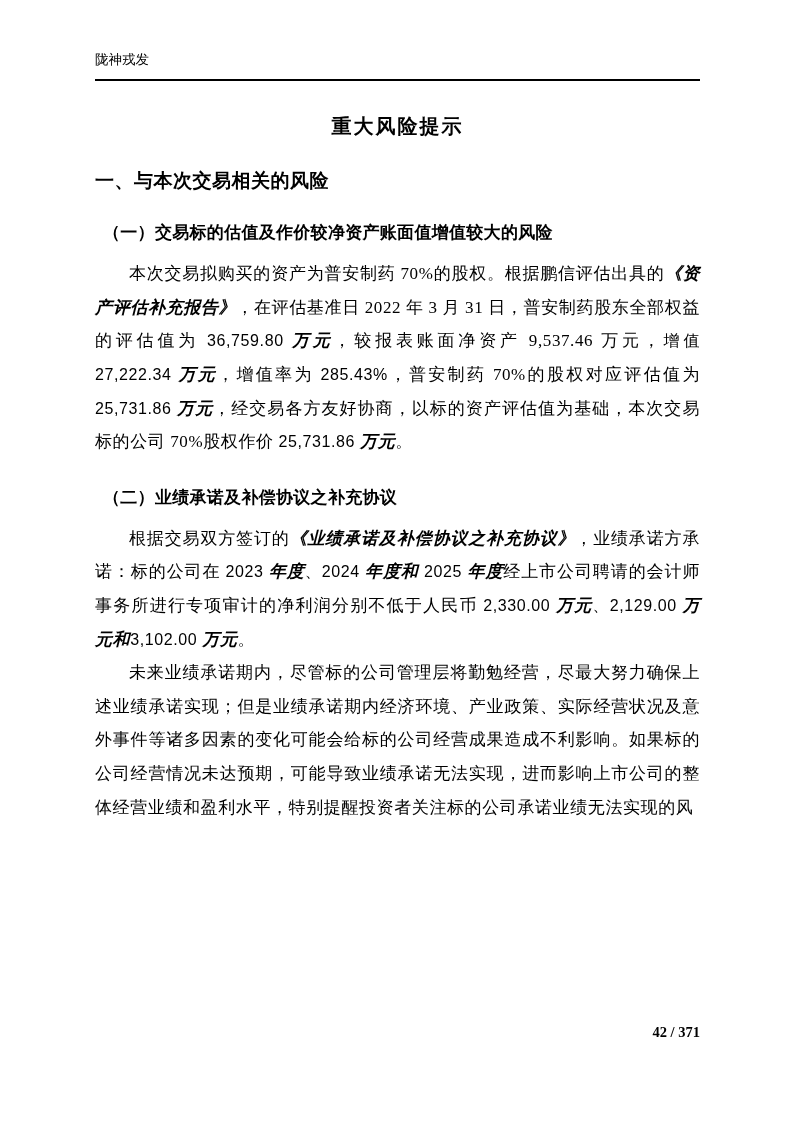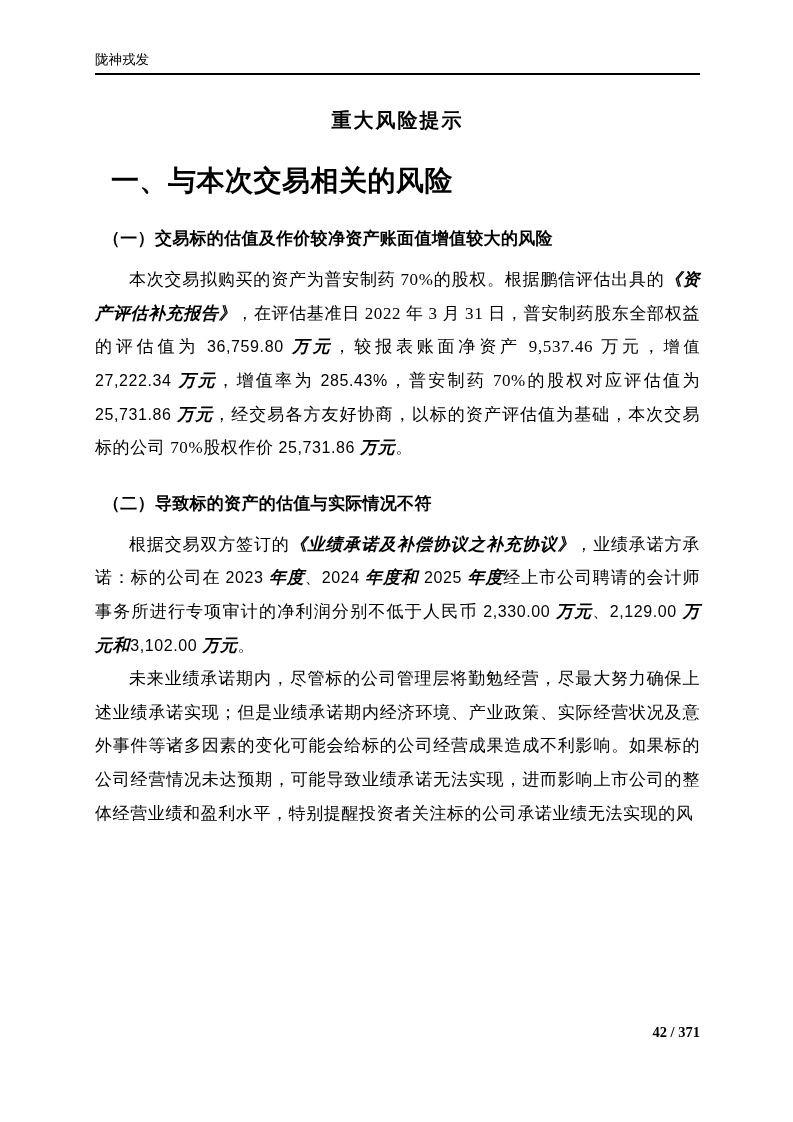--- a/index.html
+++ b/index.html
@@ -15,41 +15,41 @@
     padding: 52px 93px 0 95px;
     font-family: "Liberation Serif", "DejaVu Serif", serif;
     overflow: hidden;
   }
 
   .page-header {
     display: flex;
     justify-content: space-between;
     align-items: flex-end;
     border-bottom: 2px solid #000000;
-    padding-bottom: 5px;
+    padding-bottom: 11px;
     font-size: 13.5px;
     line-height: 1.2;
   }
   .page-header .hdr-left { white-space: nowrap; }
   .page-header .hdr-right { white-space: nowrap; }
 
   .doc-title {
     font-family: Liberation Mono, monospace;
     font-weight: 700;
     font-size: 20px;
     text-align: center;
     letter-spacing: 2px;
     margin: 32px 0 0 0;
   }
 
   .sec-h2 {
     font-family: Liberation Serif, serif;
     font-weight: 700;
-    font-size: 28px;
-    margin: 28px 0 0 16px;
+    font-size: 19px;
+    margin: 28px 0 0 0;
     letter-spacing: 0.5px;
   }
 
   .sec-h3 {
     font-family: "Liberation Sans", "DejaVu Sans", sans-serif;
     font-weight: 700;
     font-size: 17px;
     margin: 27px 0 13px 8px;
     letter-spacing: 0.3px;
   }
@@ -97,21 +97,21 @@
 
     <h1 class="doc-title">重大风险提示</h1>
 
     <h2 class="sec-h2">一、与本次交易相关的风险</h2>
 
     <h3 class="sec-h3">（一）交易标的估值及作价较净资产账面值增值较大的风险</h3>
 
     <p class="body-par"><span>本次交易拟购买的资产为普安制药 70%的股权。根据鹏信评估出具的</span><span class="run-bi">《资产评估补充报告》</span><span>，在评估基准日 2022 年 3 月 31 日，普安制药股东全部权益的评估值为 </span><span class="run-b">36,759.80 </span><span class="run-bi">万元</span><span>，较报表账面净资产 9,537.46 万元，</span><span class="run-b">增值 27,222.34 </span><span class="run-bi">万元</span><span>，增值率为 </span><span class="run-b">285.43%</span><span>，普安制药 70%的股权对应评估值为 </span><span class="run-b">25,731.86 </span><span class="run-bi">万元</span><span>，经交易各方友好协商，以标的资产评估值为基础，本次交易标的公司 70%股权作价 </span><span class="run-b">25,731.86 </span><span class="run-bi">万元</span><span>。</span></p>
 
 
-    <h3 class="sec-h3">（二）导致标的资产的估值与实际情况不符</h3>
+    <h3 class="sec-h3">（二）业绩承诺及补偿协议之补充协议</h3>
 
     <p class="body-par"><span>根据交易双方签订的</span><span class="run-bi">《业绩承诺及补偿协议之补充协议》</span><span>，业绩承诺方承诺：标的公司在 </span><span class="run-b">2023 </span><span class="run-bi">年度</span><span class="run-b">、</span><span class="run-b">2024 </span><span class="run-bi">年度和</span><span class="run-b"> 2025 </span><span class="run-bi">年度</span><span>经上市公司聘请的会计师事务所进行专项审计的净利润分别不低于人民币 </span><span class="run-b">2,330.00 </span><span class="run-bi">万元</span><span class="run-b">、</span><span class="run-b">2,129.00 </span><span class="run-bi">万元和</span><span class="run-b">3,102.00 </span><span class="run-bi">万元</span><span>。</span></p>
 
     <p class="body-par"><span>未来业绩承诺期内，尽管标的公司管理层将勤勉经营，尽最大努力确保上述业绩承诺实现；但是业绩承诺期内经济环境、产业政策、实际经营状况及意外事件等诸多因素的变化可能会给标的公司经营成果造成不利影响。如果标的公司经营情况未达预期，可能导致业绩承诺无法实现，进而影响上市公司的整体经营业绩和盈利水平，特别提醒投资者关注标的公司承诺业绩无法实现的风</span></p>
 
   </main>
 
   <footer class="page-footer">
     <span>42 / 371</span>
   </footer>

